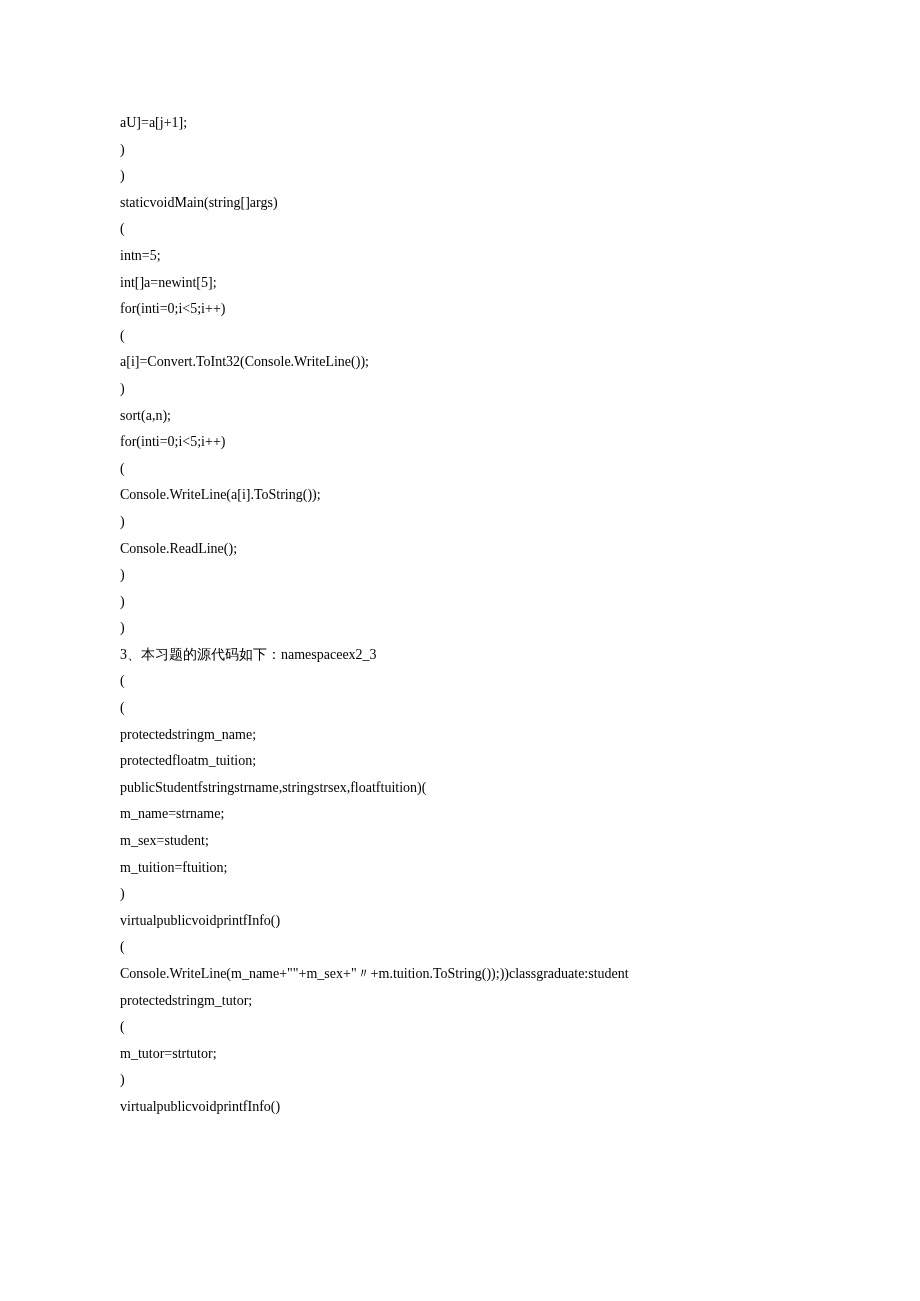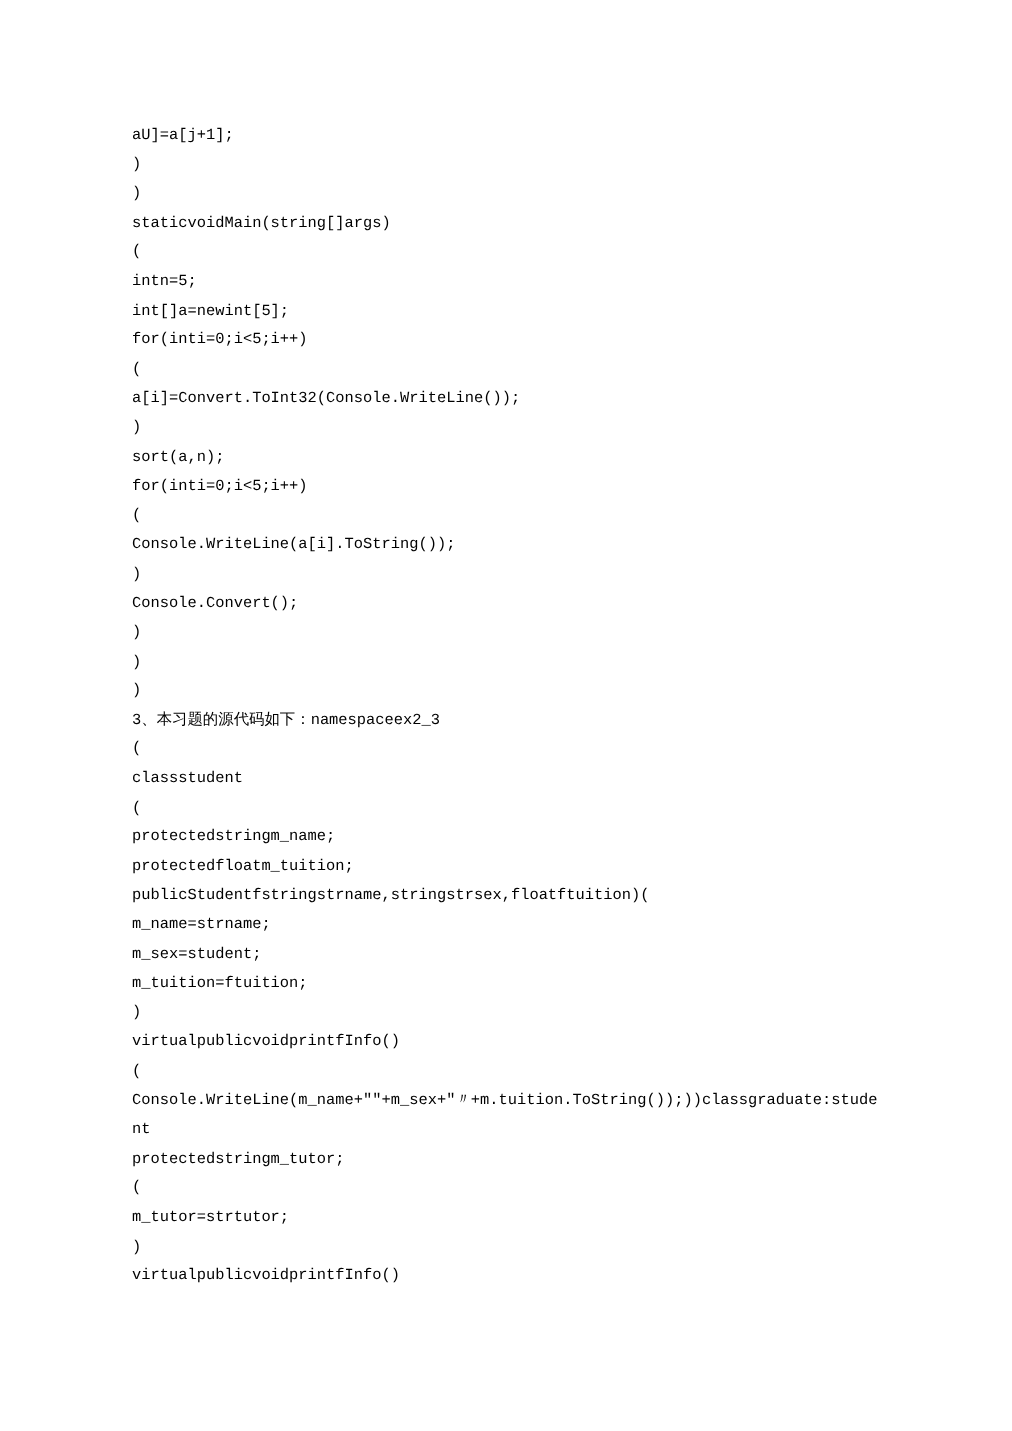--- a/index.html
+++ b/index.html
@@ -14,21 +14,21 @@
   .page {
     width: 920px;
     min-height: 1301px;
     padding: 110px 120px 80px 120px;
     box-sizing: border-box;
     background: #ffffff;
   }
   .code-line {
     white-space: pre-wrap;
     word-break: break-all;
-    font-family: Liberation Mono, monospace;
+    font-family: Liberation Serif, serif;
   }
 </style>
 </head>
 <body>
 
 <div class="page">
   <div class="code-line">aU]=a[j+1];</div>
   <div class="code-line">)</div>
   <div class="code-line">)</div>
   <div class="code-line">staticvoidMain(string[]args)</div>
@@ -37,27 +37,26 @@
   <div class="code-line">int[]a=newint[5];</div>
   <div class="code-line">for(inti=0;i&lt;5;i++)</div>
   <div class="code-line">(</div>
   <div class="code-line">a[i]=Convert.ToInt32(Console.WriteLine());</div>
   <div class="code-line">)</div>
   <div class="code-line">sort(a,n);</div>
   <div class="code-line">for(inti=0;i&lt;5;i++)</div>
   <div class="code-line">(</div>
   <div class="code-line">Console.WriteLine(a[i].ToString());</div>
   <div class="code-line">)</div>
-  <div class="code-line">Console.Convert();</div>
+  <div class="code-line">Console.ReadLine();</div>
   <div class="code-line">)</div>
   <div class="code-line">)</div>
   <div class="code-line">)</div>
   <div class="code-line">3、本习题的源代码如下：namespaceex2_3</div>
   <div class="code-line">(</div>
-  <div class="code-line">classstudent</div>
   <div class="code-line">(</div>
   <div class="code-line">protectedstringm_name;</div>
   <div class="code-line">protectedfloatm_tuition;</div>
   <div class="code-line">publicStudentfstringstrname,stringstrsex,floatftuition)(</div>
   <div class="code-line">m_name=strname;</div>
   <div class="code-line">m_sex=student;</div>
   <div class="code-line">m_tuition=ftuition;</div>
   <div class="code-line">)</div>
   <div class="code-line">virtualpublicvoidprintfInfo()</div>
   <div class="code-line">(</div>

